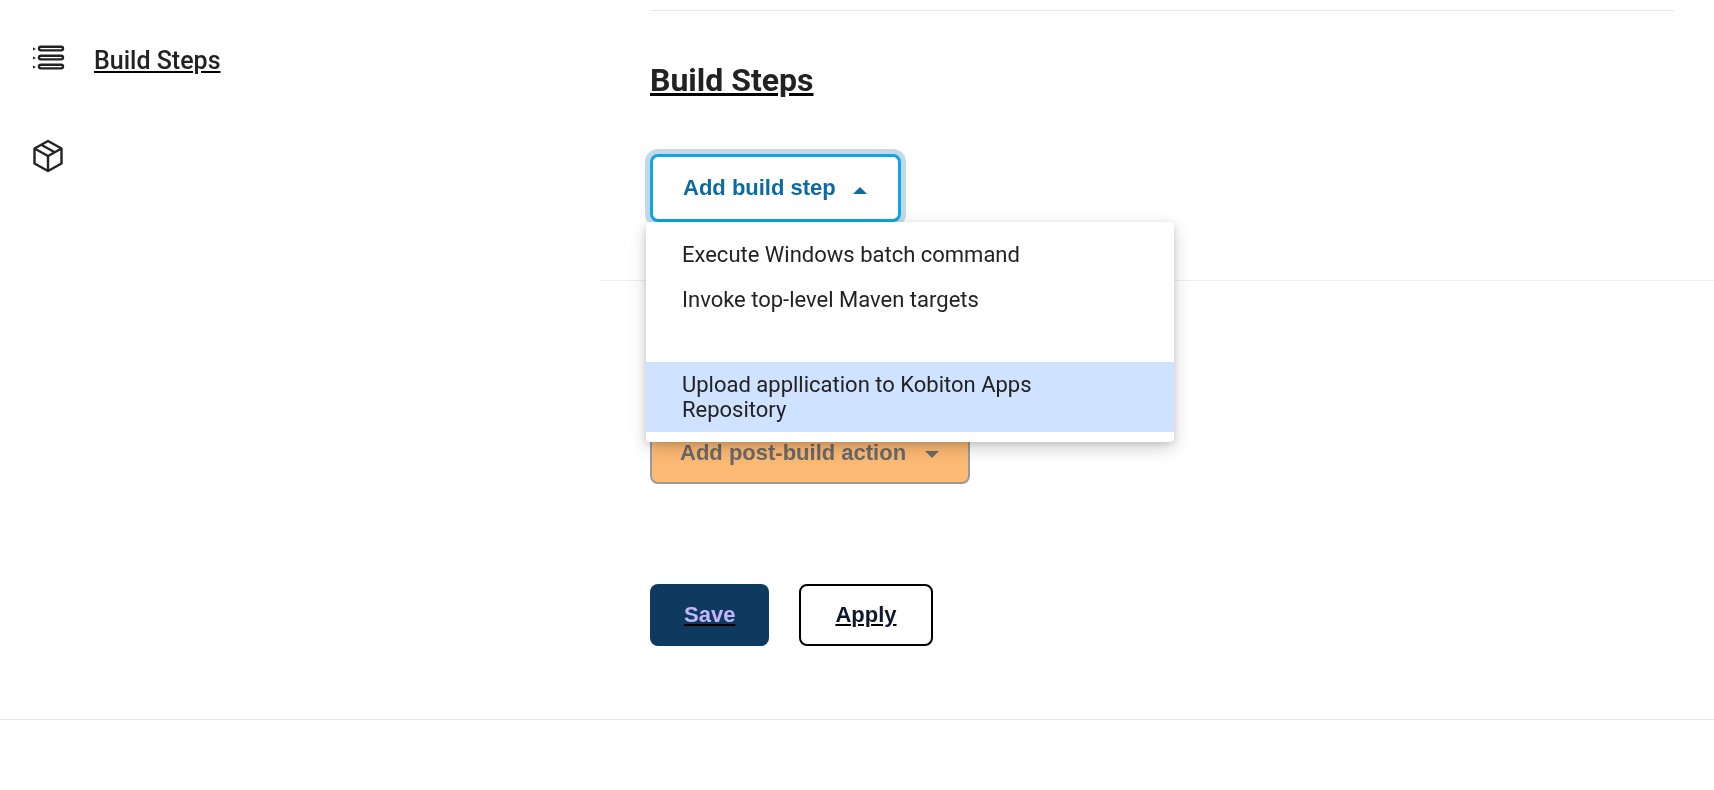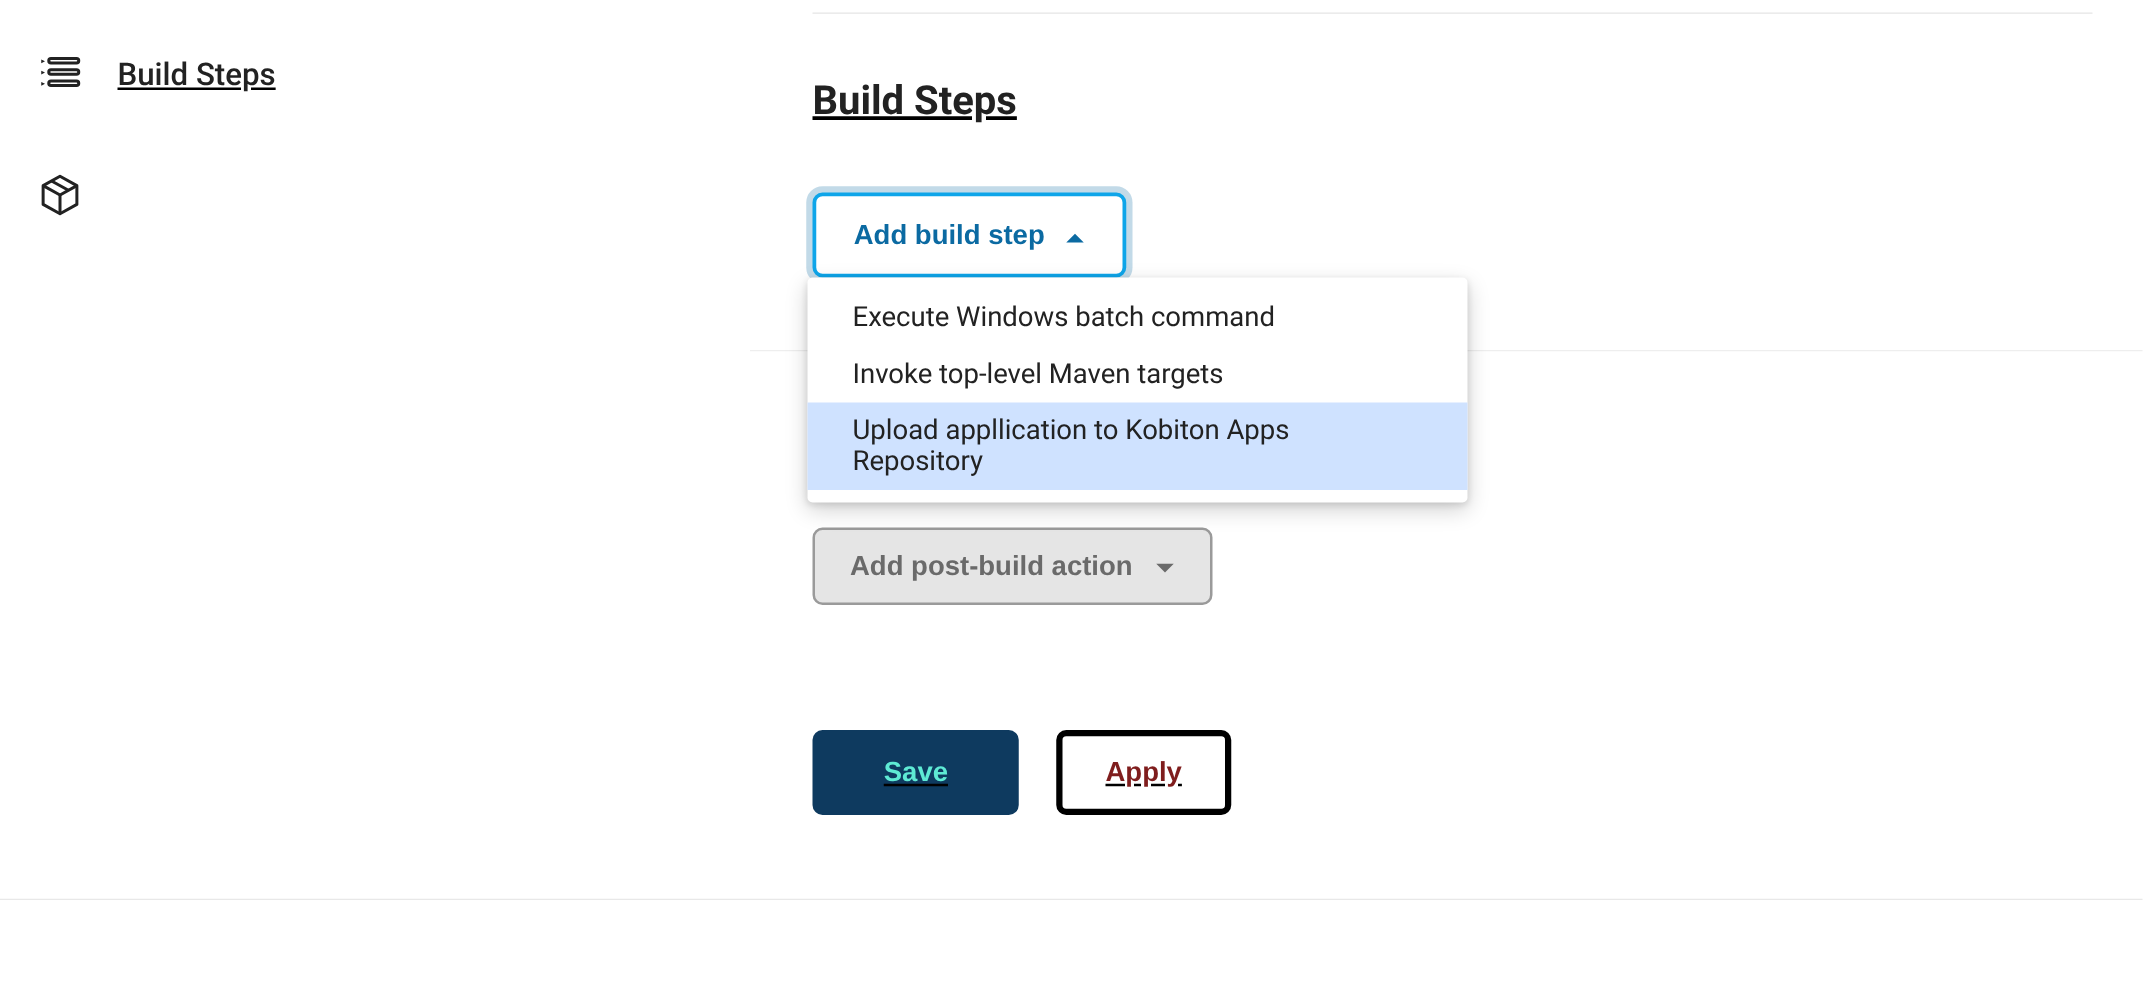--- a/index.html
+++ b/index.html
@@ -92,66 +92,67 @@
       z-index: 10;
     }
     .dropdown-item {
       padding: 10px 36px;
       font-size: 22px;
       color: #222;
       cursor: pointer;
     }
     .dropdown-item.selected {
       background: #cfe2ff;
+      margin-top: 40px;
     }
     .post-build-section {
       margin-top: 140px;
       margin-bottom: 80px;
     }
     .secondary-dropdown {
       display: inline-flex;
       align-items: center;
       gap: 12px;
       padding: 16px 28px;
       font-size: 22px;
       font-weight: 600;
       border: 2px solid #9a9a9a;
       border-radius: 8px;
-      background: #e5e5e5;
+      background: #fdba74;
       color: #6a6a6a;
       cursor: pointer;
     }
     .secondary-dropdown .caret-down {
       display: inline-block;
       margin-left: 6px;
     }
     .button-row {
       display: flex;
       gap: 30px;
       margin-top: 20px;
     }
     .btn-primary {
-      padding: 16px 57px;
+      padding: 16px 34px;
       font-size: 22px;
       font-weight: 700;
       border: none;
       border-radius: 8px;
       background: #0e3a5f;
-      color: #5eead4;
+      color: #c4b5fd;
       cursor: pointer;
       text-align: right;
     }
     .btn-secondary {
       padding: 16px 34px;
       font-size: 22px;
       font-weight: 600;
-      border: 5px solid #000000;
-      border-radius: 8px;
-      background: #fff;
-      color: #7f1d1d;
+      border: 2px solid #000000;
+      border-radius: 8px;
+      background: #fff;
+      color: #0f172a;
       cursor: pointer;
     }
     .bottom-divider {
       position: absolute;
       left: 0;
       right: 0;
       bottom: 70px;
       border-top: 1px solid #e8e8e8;
     }
     .under-divider {

